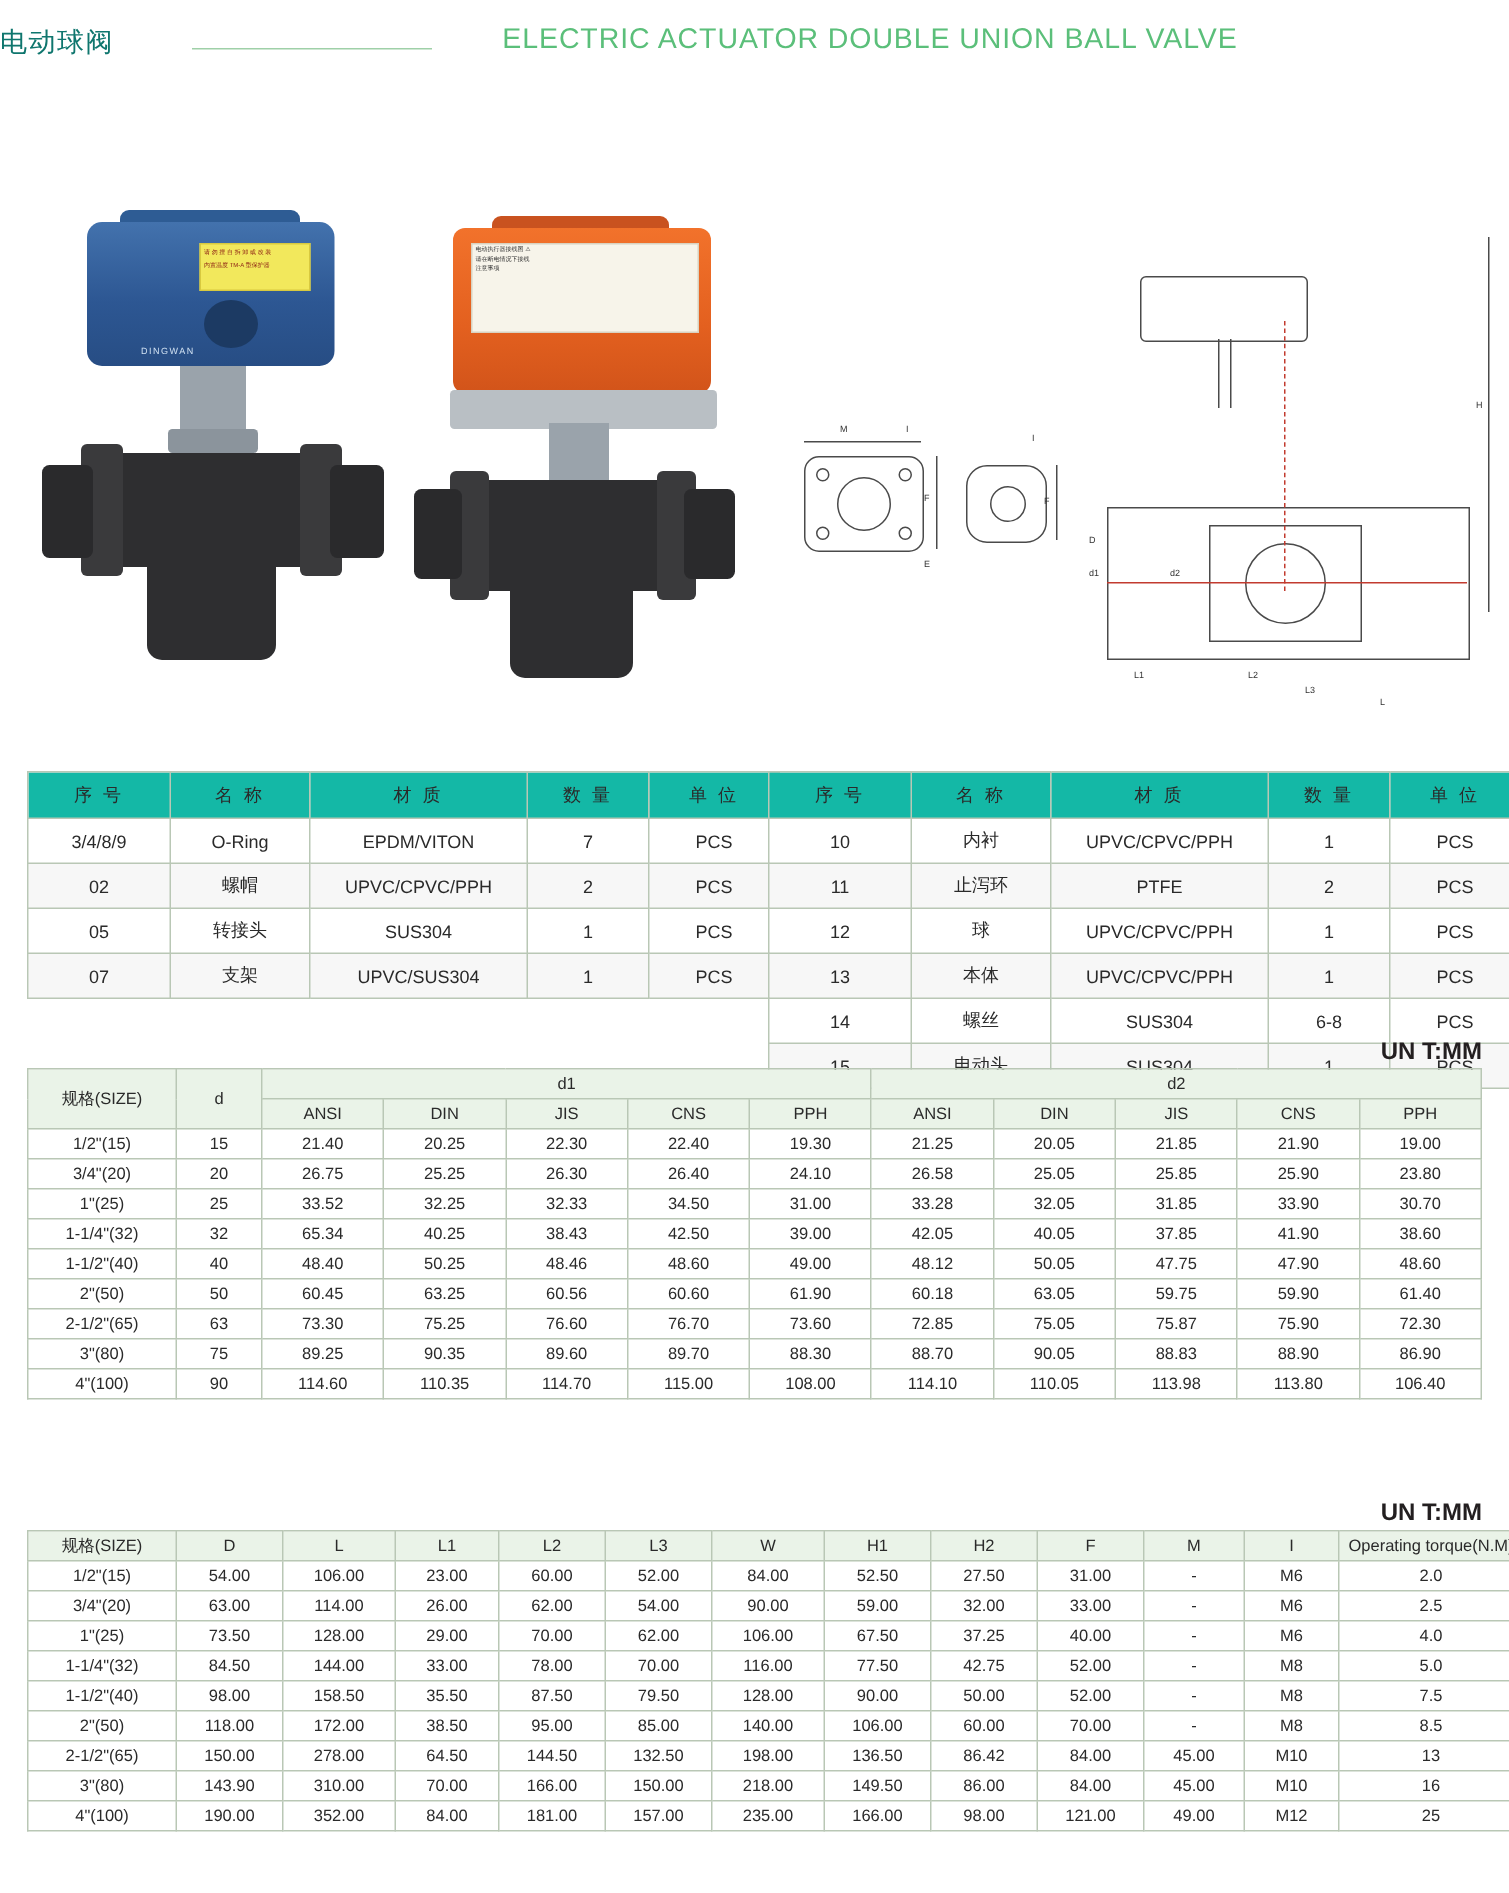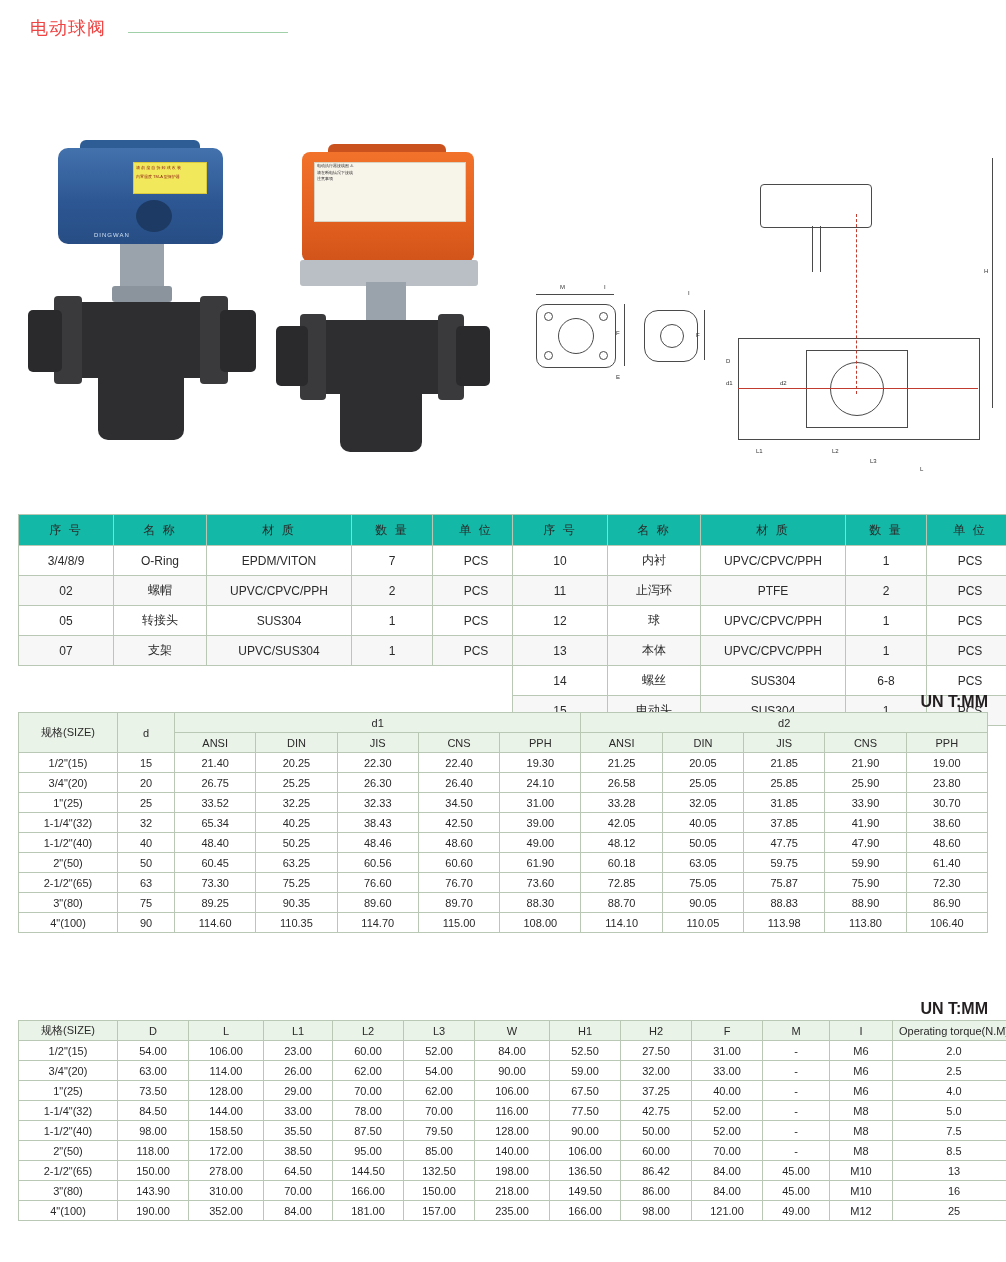--- a/index.html
+++ b/index.html
@@ -24,25 +24,25 @@
   
   .header {
     position: absolute;
     top: 8px;
     left: 0;
     width: 1006px;
     height: 42px;
   }
   .header-cn {
     position: absolute;
-    left: 30px;
+    left: 0;
     top: 8px;
     font-size: 18px;
     letter-spacing: 1px;
-    color: #ef4444;
+    color: #0f766e;
   }
   .header-rule {
     position: absolute;
     left: 128px;
     top: 24px;
     width: 160px;
     height: 1px;
     background: #9fd0a8;
   }
   .header-en {
@@ -174,20 +174,21 @@
   .tiny { font-size: 8px; }
 </style>
 </head>
 <body>
 
 <div class="page">
 
   <div class="header">
     <div class="header-cn">电动球阀</div>
     <div class="header-rule"></div>
+    <div class="header-en">ELECTRIC ACTUATOR DOUBLE UNION BALL VALVE</div>
   </div>
 
   <div class="images">
 
     <div class="valve v1">
       <div class="blue-top"></div>
       <div class="blue-main">
         <div class="blue-brand">DINGWAN</div>
       </div>
       <div class="blue-label">

